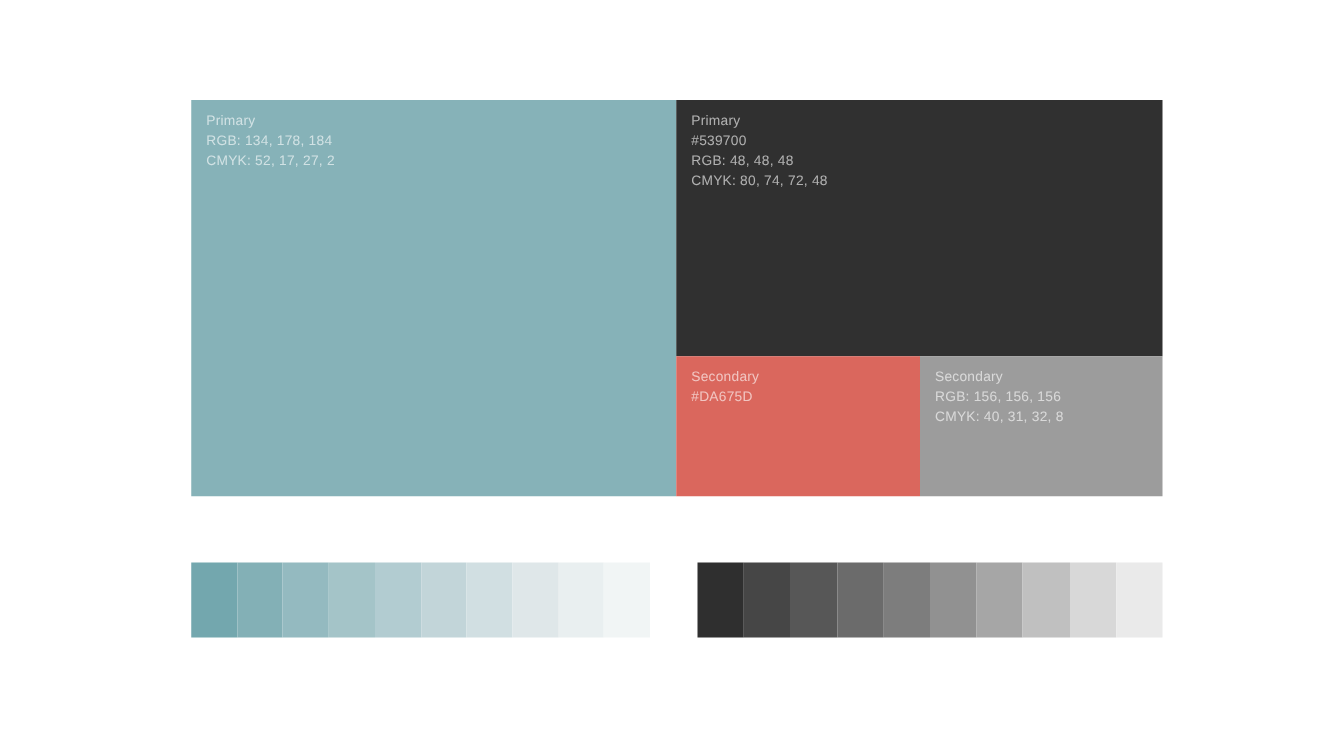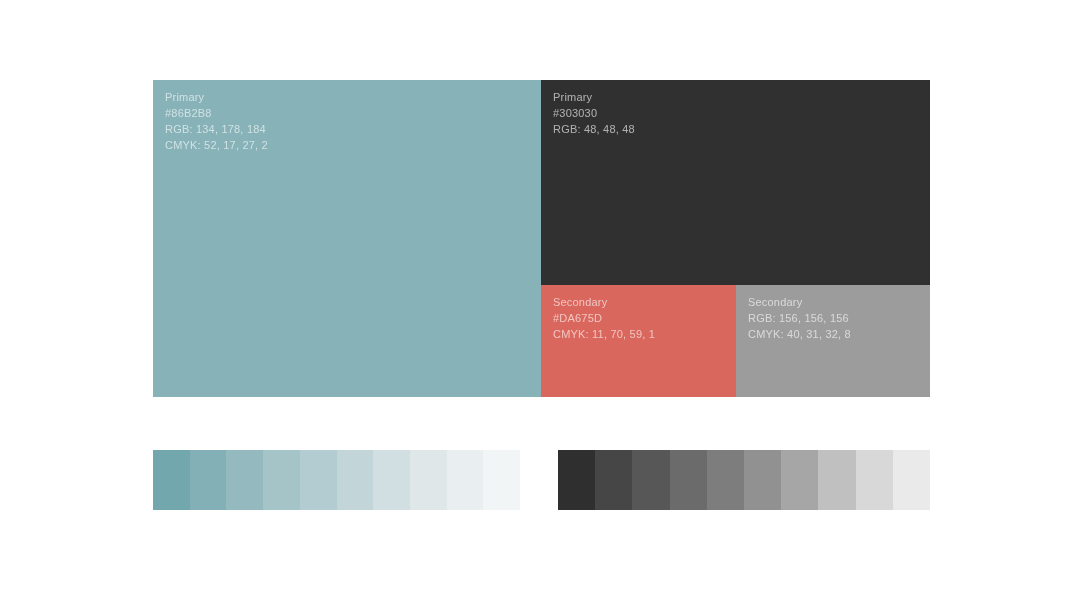--- a/index.html
+++ b/index.html
@@ -91,35 +91,34 @@
     height: 100%;
   }
 </style>
 </head>
 <body>
 
 <div id="palette-board">
 
   <div class="swatch swatch-primary-teal" style="background: rgb(134, 178, 184);">
     <span class="swatch-line">Primary</span>
-    <span class="swatch-line">#86B2B8</span>
     <span class="swatch-line">RGB: 134, 178, 184</span>
     <span class="swatch-line">CMYK: 52, 17, 27, 2</span>
   </div>
 
   <div class="swatch swatch-primary-dark" style="background: rgb(48, 48, 48);">
     <span class="swatch-line">Primary</span>
-    <span class="swatch-line">#303030</span>
+    <span class="swatch-line">#539700</span>
     <span class="swatch-line">RGB: 48, 48, 48</span>
+    <span class="swatch-line">CMYK: 80, 74, 72, 48</span>
   </div>
 
   <div class="swatch swatch-secondary-red" style="background: rgb(218, 103, 93);">
     <span class="swatch-line">Secondary</span>
     <span class="swatch-line">#DA675D</span>
-    <span class="swatch-line">CMYK: 11, 70, 59, 1</span>
   </div>
 
   <div class="swatch swatch-secondary-gray" style="background: rgb(156, 156, 156);">
     <span class="swatch-line">Secondary</span>
     <span class="swatch-line">RGB: 156, 156, 156</span>
     <span class="swatch-line">CMYK: 40, 31, 32, 8</span>
   </div>
 
 </div>
 

